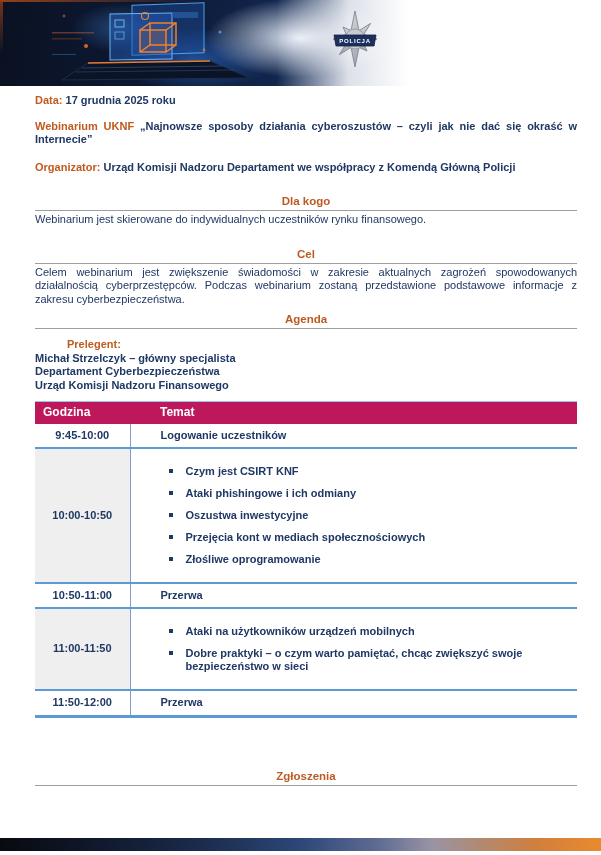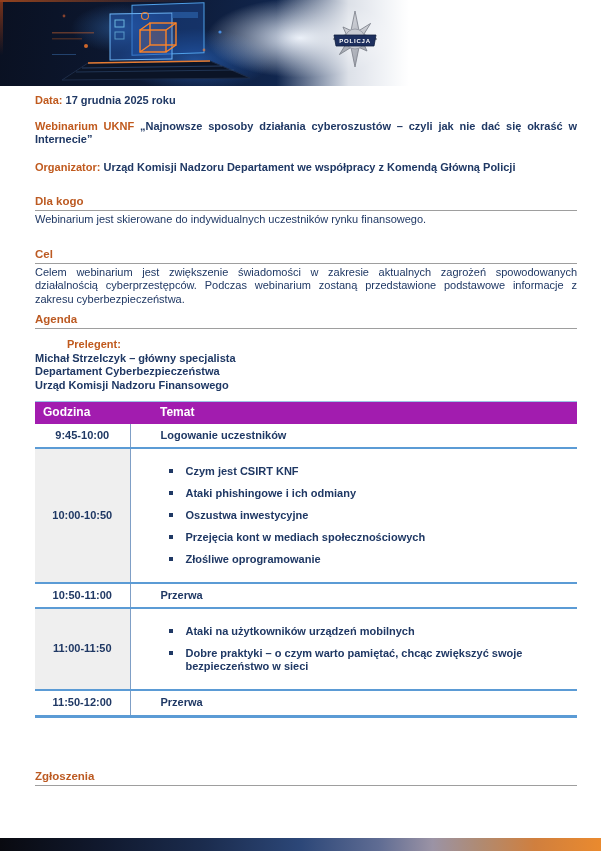--- a/index.html
+++ b/index.html
@@ -43,34 +43,34 @@
   .accent { color:#C05A1E; }
   .justify { text-align:justify; }
   .nowrap { white-space:nowrap; }
 
   .meta-line { font-weight:bold; }
   .title-line { font-weight:bold; margin-top:12px; }
   .organizer-line { margin-top:14px; }
 
   .section-heading {
     margin-top:21px; font-size:11.5px; font-weight:bold; color:#BC5A22;
-    border-bottom:1px solid #9E9E9E; padding-bottom:2px; line-height:13px;
+    border-bottom:1px solid #9E9E9E; padding-bottom:2px; line-height:13px;text-align:center;
   }
   .section-body { margin-top:2px; }
 
   .speaker-label { margin-top:9px; font-weight:bold;padding-left:32px; }
   .speaker-line { font-weight:bold; }
 
   
   table.agenda {
     width:542px; margin-top:9px; border-collapse:collapse; table-layout:fixed;
     border-top:1px solid #9DC3E6;
   }
   table.agenda thead th {
-    background:#a21caf; color:#fff; font-size:12px; font-weight:bold;
+    background:#be185d; color:#fff; font-size:12px; font-weight:bold;
     height:22px; vertical-align:middle; text-align:left;
   }
   th.col-time { width:95px; text-align:center; padding-left:8px; }
   th.col-topic { padding-left:30px; }
   tbody tr { border-bottom:2px solid #5B9BD5; }
   tbody tr:last-child { border-bottom:3px solid #5B9BD5; }
   td.time-cell {
     width:95px; text-align:center; vertical-align:middle; font-weight:bold;
     border-right:1.5px solid #7F9FC6; padding:5px 0;
   }

